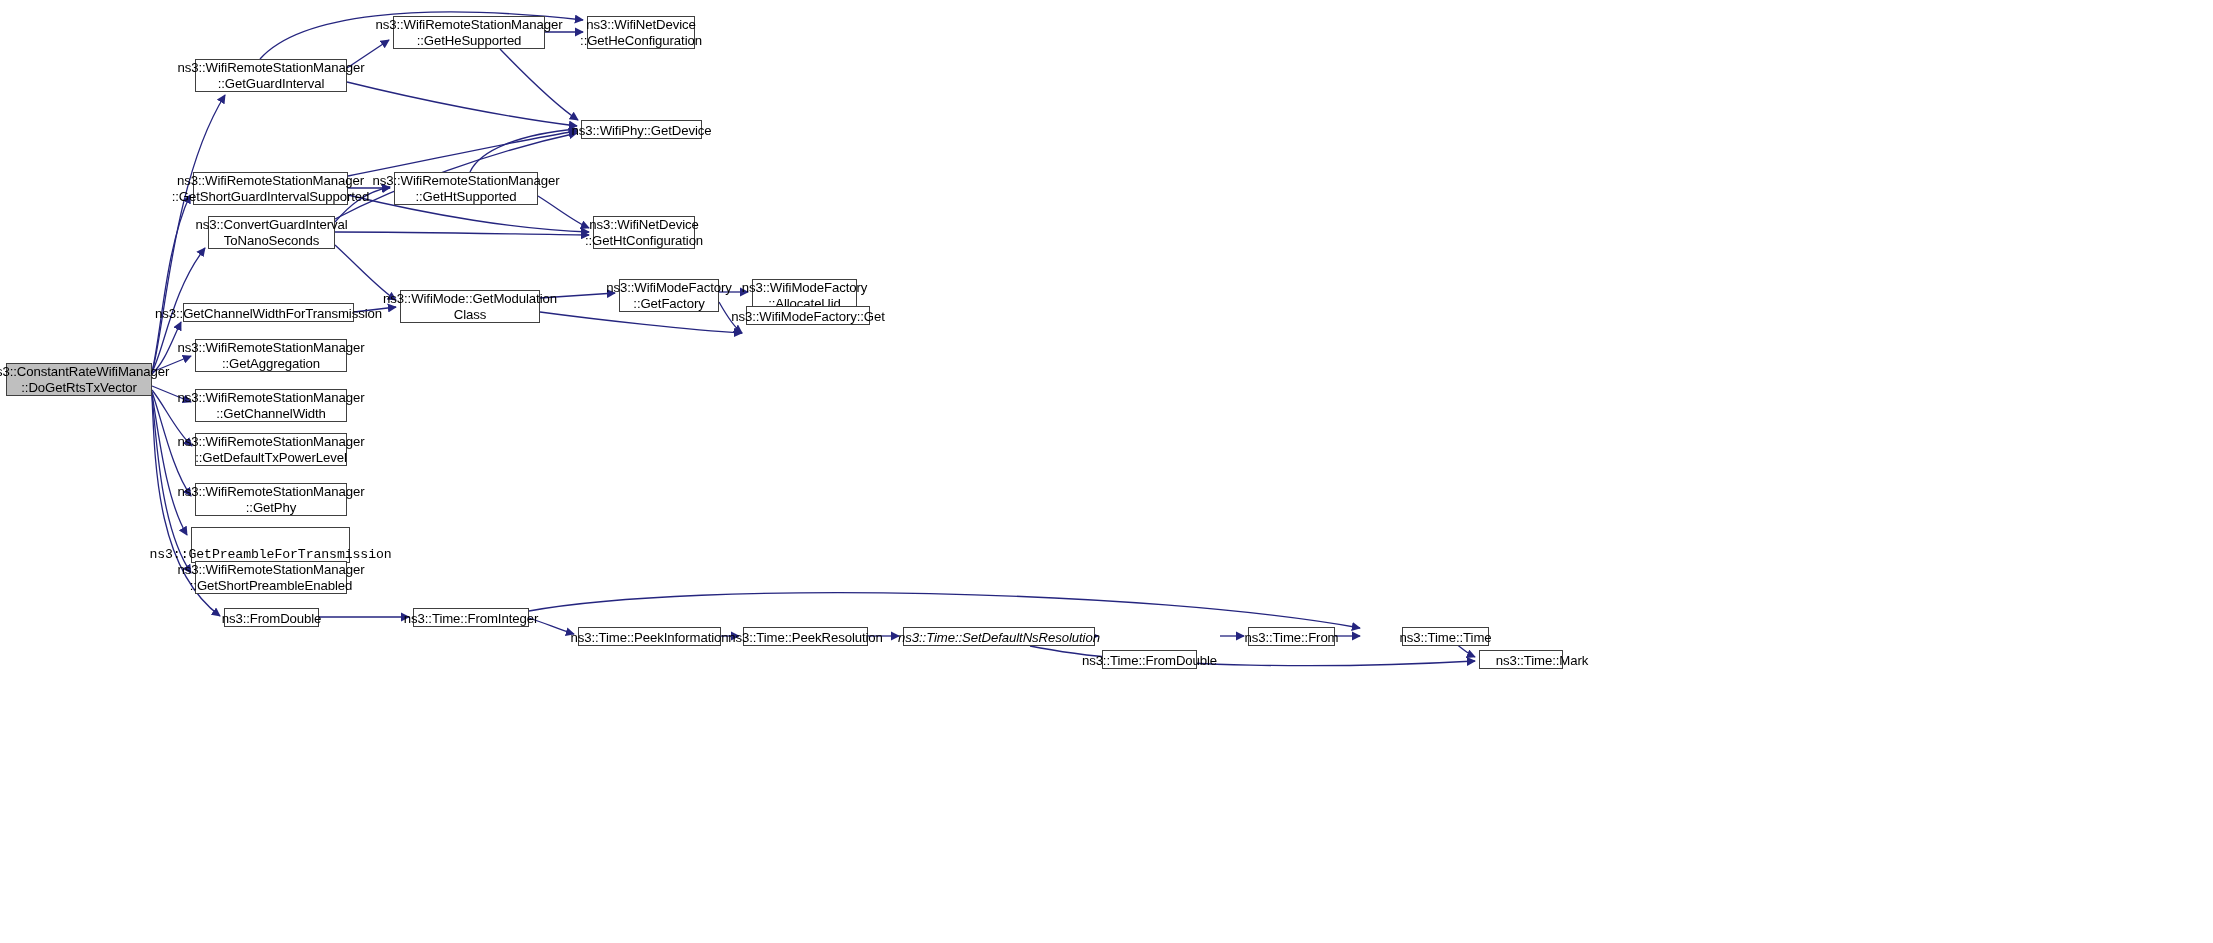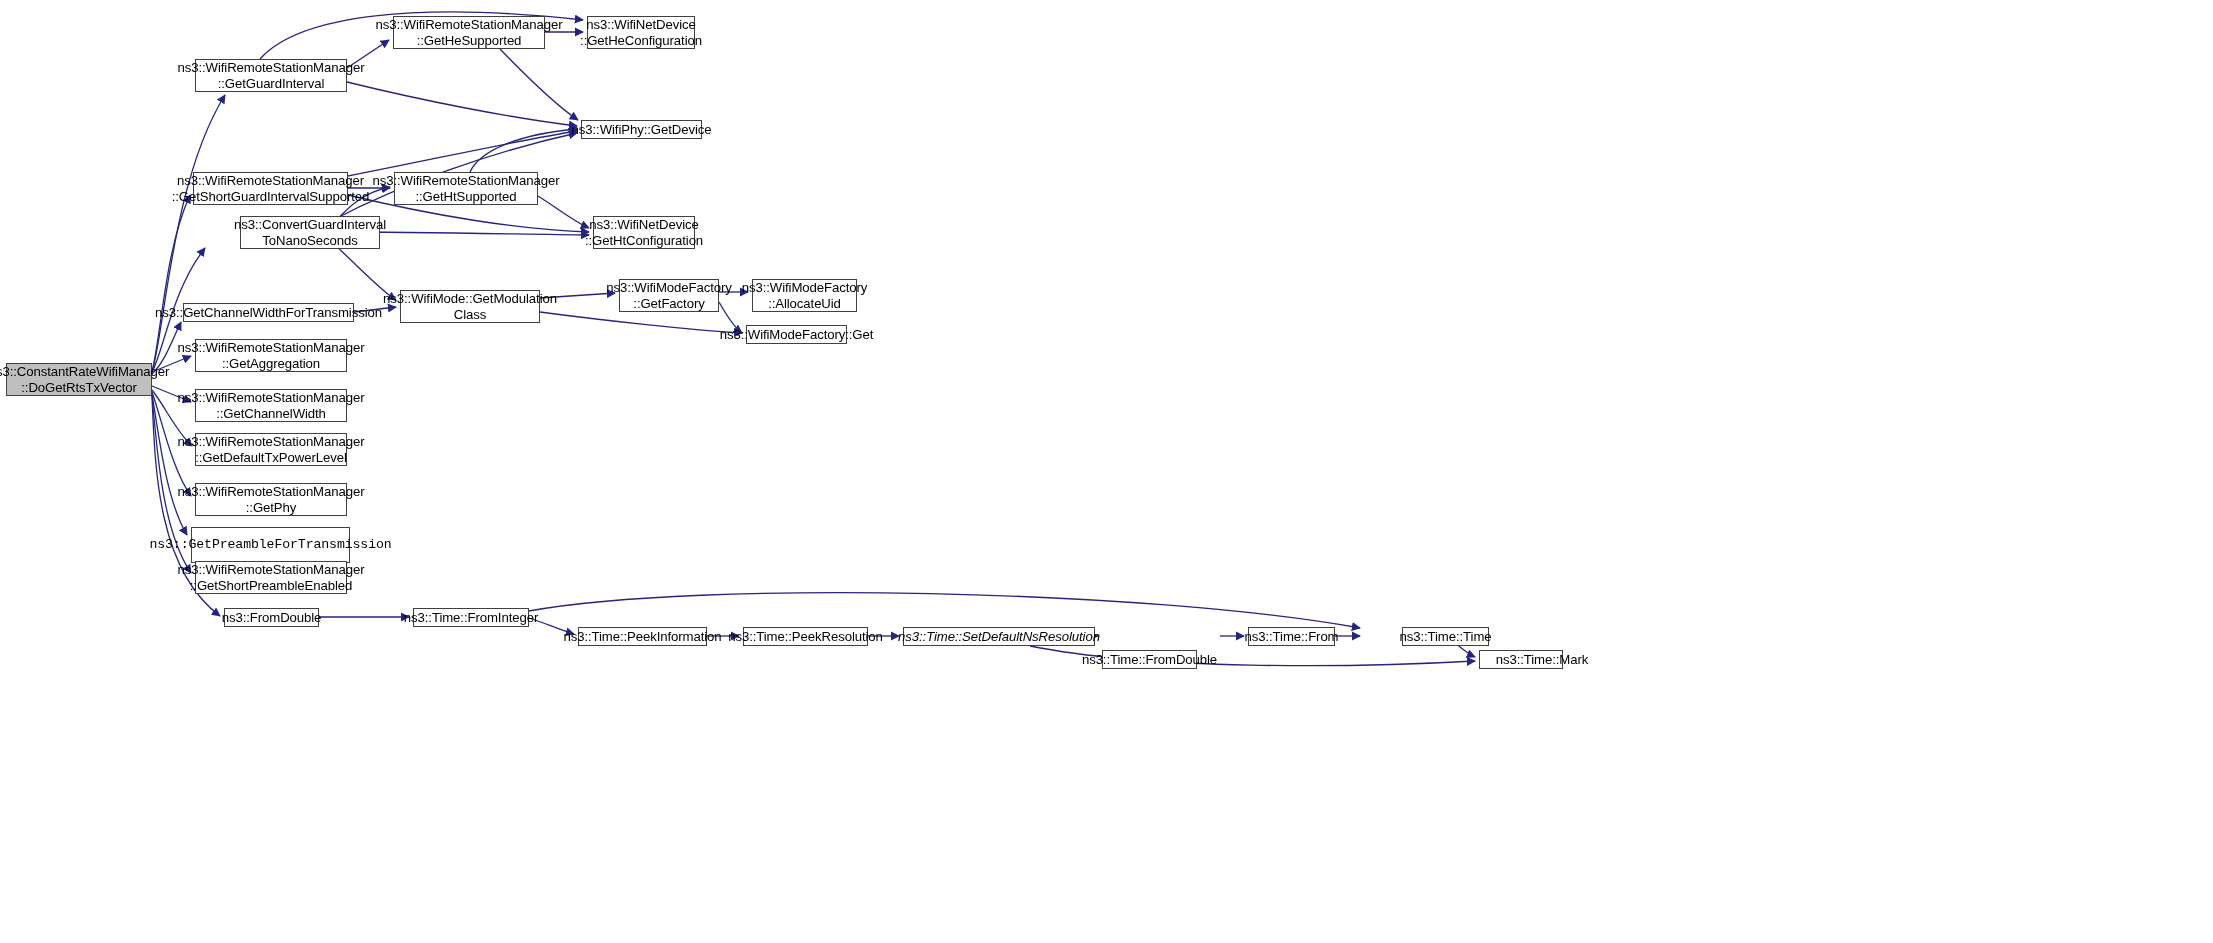--- a/index.html
+++ b/index.html
@@ -21,21 +21,21 @@
     top: 0; left: 0;
     width: 2213px;
     height: 943px;
     pointer-events: none;
   }
   .node {
     position: absolute;
     border: 1.4px solid #404040;
     background: #ffffff;
     display: flex;
-    align-items: center;
+    align-items: flex-end;
     justify-content: center;
     text-align: center;
     font-size: 13.2px;
     line-height: 15.5px;
     color: #000000;
     white-space: pre-line;
     letter-spacing: -0.1px;
     z-index: 5;
   }
   .node.current {
@@ -104,46 +104,46 @@
 ::GetGuardInterval</span></div>
       <div class="node" style="left: 393px; top: 16px; width: 152px; height: 33px;"><span>ns3::WifiRemoteStationManager
 ::GetHeSupported</span></div>
       <div class="node" style="left: 587px; top: 16px; width: 108px; height: 33px;"><span>ns3::WifiNetDevice
 ::GetHeConfiguration</span></div>
       <div class="node" style="left: 581px; top: 120px; width: 121px; height: 19px;"><span>ns3::WifiPhy::GetDevice</span></div>
       <div class="node" style="left: 193px; top: 172px; width: 155px; height: 33px;"><span>ns3::WifiRemoteStationManager
 ::GetShortGuardIntervalSupported</span></div>
       <div class="node" style="left: 394px; top: 172px; width: 144px; height: 33px;"><span>ns3::WifiRemoteStationManager
 ::GetHtSupported</span></div>
-      <div class="node" style="left: 208px; top: 216px; width: 140px; height: 33px; margin-left: 32px;"><span>ns3::ConvertGuardInterval
+      <div class="node" style="left: 208px; top: 216px; width: 127px; height: 33px;"><span>ns3::ConvertGuardInterval
 ToNanoSeconds</span></div>
       <div class="node" style="left: 593px; top: 216px; width: 102px; height: 33px;"><span>ns3::WifiNetDevice
 ::GetHtConfiguration</span></div>
       <div class="node" style="left: 400px; top: 290px; width: 140px; height: 33px;"><span>ns3::WifiMode::GetModulation
 Class</span></div>
       <div class="node" style="left: 619px; top: 279px; width: 100px; height: 33px;"><span>ns3::WifiModeFactory
 ::GetFactory</span></div>
       <div class="node" style="left: 752px; top: 279px; width: 105px; height: 33px;"><span>ns3::WifiModeFactory
 ::AllocateUid</span></div>
-      <div class="node" style="left: 746px; top: 325px; width: 101px; height: 19px;"><span>ns3::WifiModeFactory::Get</span></div>
+      <div class="node" style="left: 746px; top: 306px; width: 124px; height: 19px;"><span>ns3::WifiModeFactory::Get</span></div>
       <div class="node" style="left: 183px; top: 303px; width: 171px; height: 19px;"><span>ns3::GetChannelWidthForTransmission</span></div>
       <div class="node" style="left: 195px; top: 339px; width: 152px; height: 33px;"><span>ns3::WifiRemoteStationManager
 ::GetAggregation</span></div>
       <div class="node" style="left: 195px; top: 389px; width: 152px; height: 33px;"><span>ns3::WifiRemoteStationManager
 ::GetChannelWidth</span></div>
       <div class="node" style="left: 195px; top: 433px; width: 152px; height: 33px;"><span>ns3::WifiRemoteStationManager
 ::GetDefaultTxPowerLevel</span></div>
       <div class="node" style="left: 195px; top: 483px; width: 152px; height: 33px;"><span>ns3::WifiRemoteStationManager
 ::GetPhy</span></div>
       <div class="node" style="left: 191px; top: 527px; width: 159px; height: 36px; font-family: Liberation Mono, monospace;"><span>ns3::GetPreambleForTransmission</span></div>
       <div class="node" style="left: 195px; top: 561px; width: 152px; height: 33px;"><span>ns3::WifiRemoteStationManager
 ::GetShortPreambleEnabled</span></div>
       <div class="node" style="left: 224px; top: 608px; width: 95px; height: 19px;"><span>ns3::FromDouble</span></div>
       <div class="node" style="left: 413px; top: 608px; width: 116px; height: 19px;"><span>ns3::Time::FromInteger</span></div>
-      <div class="node" style="left: 578px; top: 627px; width: 129px; height: 19px;"><span>ns3::Time::PeekInformation</span></div>
+      <div class="node" style="left: 578px; top: 627px; width: 143px; height: 19px;"><span>ns3::Time::PeekInformation</span></div>
       <div class="node" style="left: 743px; top: 627px; width: 125px; height: 19px;"><span>ns3::Time::PeekResolution</span></div>
       <div class="node" style="left: 903px; top: 627px; width: 192px; height: 19px; font-style: italic;"><span>ns3::Time::SetDefaultNsResolution</span></div>
       <div class="node" style="left: 1102px; top: 650px; width: 95px; height: 19px;"><span>ns3::Time::FromDouble</span></div>
       <div class="node" style="left: 1248px; top: 627px; width: 87px; height: 19px;"><span>ns3::Time::From</span></div>
       <div class="node" style="left: 1364px; top: 627px; width: 87px; height: 19px; margin-left: 38px;"><span>ns3::Time::Time</span></div>
       <div class="node" style="left: 1479px; top: 650px; width: 84px; height: 19px; padding-left: 42px;"><span>ns3::Time::Mark</span></div>
     </div>
 </div>
 
 </body></html>

